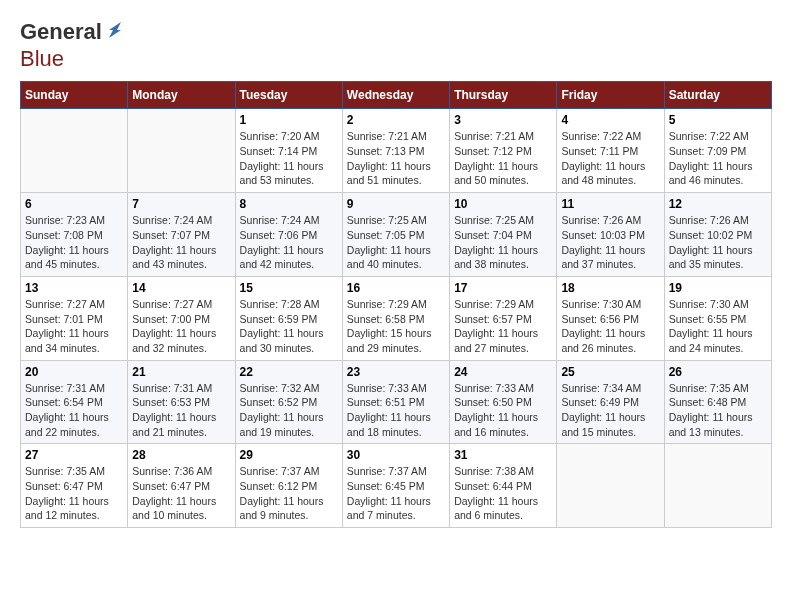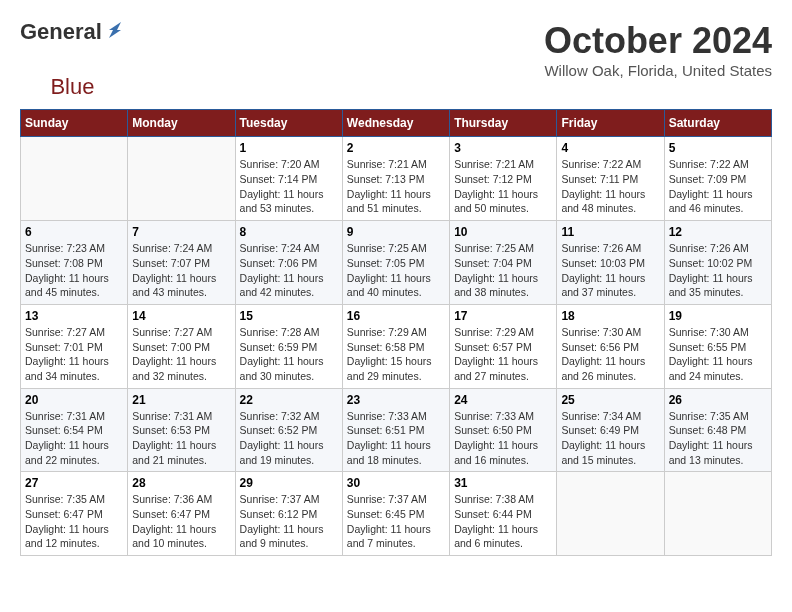--- a/index.html
+++ b/index.html
@@ -12,22 +12,21 @@
     }
     .header {
       display: flex;
       justify-content: space-between;
       align-items: flex-start;
       margin-bottom: 10px;
     }
     .logo {
       display: flex;
       flex-direction: column;
-      align-items: center;
-      gap: 28px;
+      align-items: flex-start;
     }
     .logo-text {
       font-size: 22px;
       font-weight: bold;
       color: #333;
       line-height: 1.1;
     }
     .logo-blue { color: #2a6496; }
     .title-block { text-align: right; }
     .month-title {
@@ -86,24 +85,20 @@
       <span class="logo-text">
         <span style="color:#333;">General</span><span style="display:inline-block;margin-left:1px;vertical-align:middle;">
           <svg width="22" height="22" viewBox="0 0 22 22">
             <polygon points="6,18 18,10 14,10 18,2 6,10 10,10" fill="#3a6fad"></polygon>
           </svg>
         </span>
       </span>
     </div>
     <span class="logo-text logo-blue" style="font-size:22px;color:#7f1d1d;font-weight:normal;">Blue</span>
   </div>
-  <div class="title-block">
-    <div class="month-title">October 2024</div>
-    <div class="subtitle">Willow Oak, Florida, United States</div>
-  </div>
 </div>
 
 <table>
   <thead>
     <tr>
     <th>Sunday</th>
         <th>Monday</th>
         <th>Tuesday</th>
         <th>Wednesday</th>
         <th>Thursday</th>

